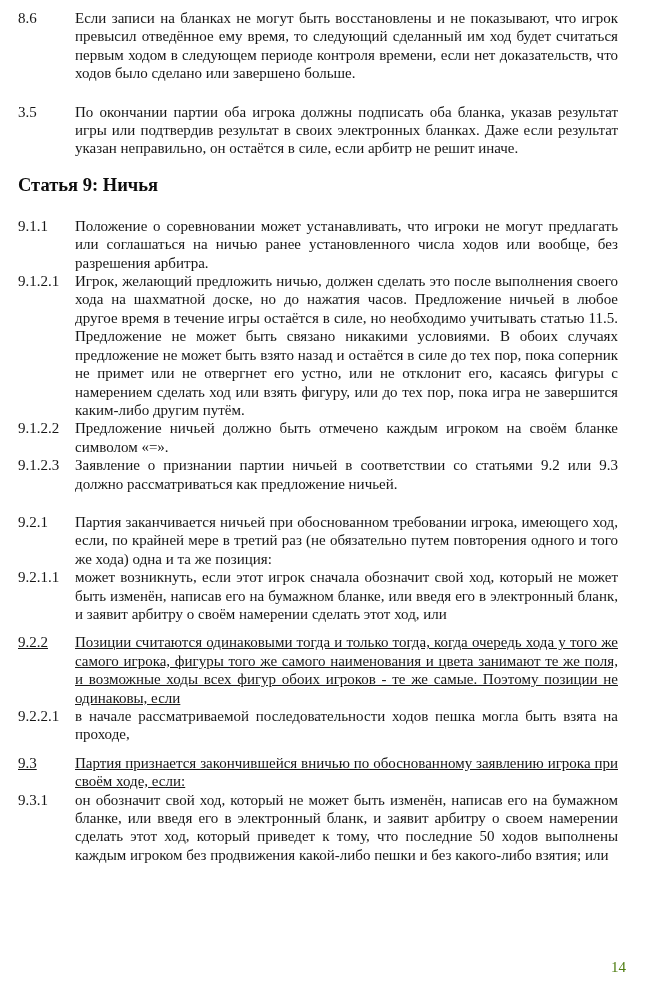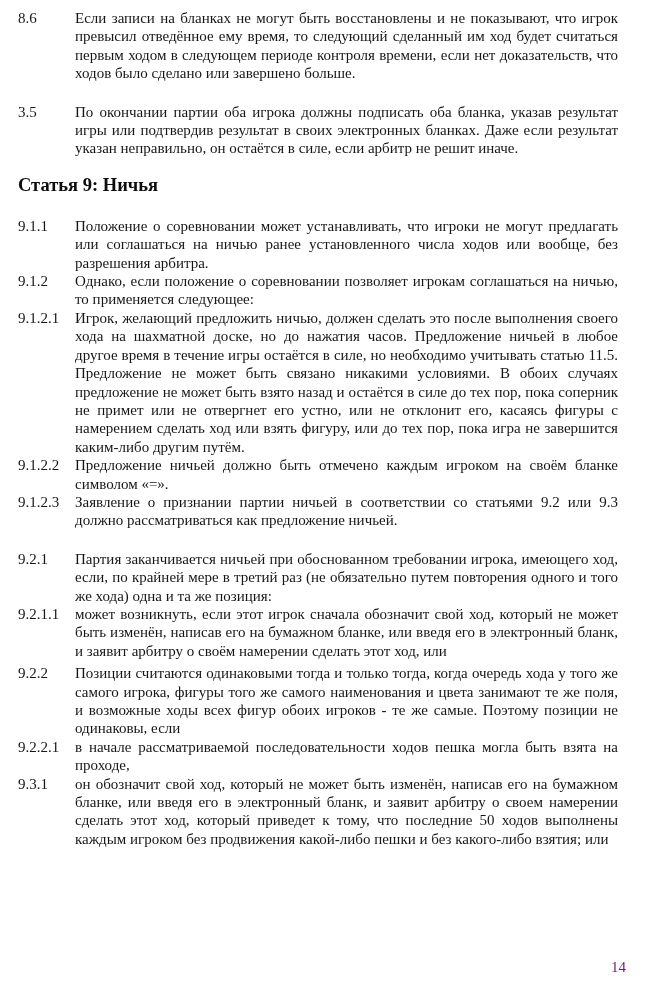--- a/index.html
+++ b/index.html
@@ -26,35 +26,35 @@
   }
   .rule .num {
     flex: 0 0 57px;
     width: 57px;
   }
   .rule .body {
     flex: 1 1 auto;
     text-align: justify;
   }
   .mt { margin-top: 20px; }
-  .mt-sm { margin-top: 4px; }
+  .mt-sm { margin-top: 10px; text-decoration: underline; }
   h1.section-heading {
     font-size: 18.5px;
     font-weight: bold;
     line-height: 24px;
     margin-top: 15px;
     margin-bottom: 20px;
     color: #0d0d0d;
   }
   .page-number {
     position: absolute;
     right: 24px;
     bottom: 16px;
     font-size: 15px;
-    color: #701a75;
+    color: #4d7c0f;
   }
 </style>
 </head>
 <body>
 
 <div class="page">
 
   <div class="rule">
     <span class="num">8.6</span>
     <div class="body">Если записи на бланках не могут быть восстановлены и не показывают, что игрок превысил отведённое ему время, то следующий сделанный им ход будет считаться первым ходом в следующем периоде контроля времени, если нет доказательств, что ходов было сделано или завершено больше.</div>
@@ -65,24 +65,20 @@
     <div class="body">По окончании партии оба игрока должны подписать оба бланка, указав результат игры или подтвердив результат в своих электронных бланках. Даже если результат указан неправильно, он остаётся в силе, если арбитр не решит иначе.</div>
   </div>
 
   <h1 class="section-heading">Статья 9: Ничья</h1>
 
   <div class="rule">
     <span class="num">9.1.1</span>
     <div class="body">Положение о соревновании может устанавливать, что игроки не могут предлагать или соглашаться на ничью ранее установленного числа ходов или вообще, без разрешения арбитра.</div>
   </div>
 
-  <div class="rule">
-    <span class="num">9.1.2</span>
-    <div class="body">Однако, если положение о соревновании позволяет игрокам соглашаться на ничью, то применяется следующее:</div>
-  </div>
 
   <div class="rule">
     <span class="num">9.1.2.1</span>
     <div class="body">Игрок, желающий предложить ничью, должен сделать это после выполнения своего хода на шахматной доске, но до нажатия часов. Предложение ничьей в любое другое время в течение игры остаётся в силе, но необходимо учитывать статью 11.5. Предложение не может быть связано никакими условиями. В обоих случаях предложение не может быть взято назад и остаётся в силе до тех пор, пока соперник не примет или не отвергнет его устно, или не отклонит его, касаясь фигуры с намерением сделать ход или взять фигуру, или до тех пор, пока игра не завершится каким-либо другим путём.</div>
   </div>
 
   <div class="rule">
     <span class="num">9.1.2.2</span>
     <div class="body">Предложение ничьей должно быть отмечено каждым игроком на своём бланке символом «=».</div>
   </div>
@@ -107,20 +103,24 @@
     <span class="num">9.2.2</span>
     <div class="body">Позиции считаются одинаковыми тогда и только тогда, когда очередь хода у того же самого игрока, фигуры того же самого наименования и цвета занимают те же поля, и возможные ходы всех фигур обоих игроков - те же самые. Поэтому позиции не одинаковы, если</div>
   </div>
 
   <div class="rule">
     <span class="num">9.2.2.1</span>
     <div class="body">в начале рассматриваемой последовательности ходов пешка могла быть взята на проходе,</div>
   </div>
 
 
+  <div class="rule mt-sm">
+    <span class="num">9.3</span>
+    <div class="body">Партия признается закончившейся вничью по обоснованному заявлению игрока при своём ходе, если:</div>
+  </div>
 
   <div class="rule">
     <span class="num">9.3.1</span>
     <div class="body">он обозначит свой ход, который не может быть изменён, написав его на бумажном бланке, или введя его в электронный бланк, и заявит арбитру о своем намерении сделать этот ход, который приведет к тому, что последние 50 ходов выполнены каждым игроком без продвижения какой-либо пешки и без какого-либо взятия; или</div>
   </div>
 
   <div class="page-number">14</div>
 
 </div>
 

